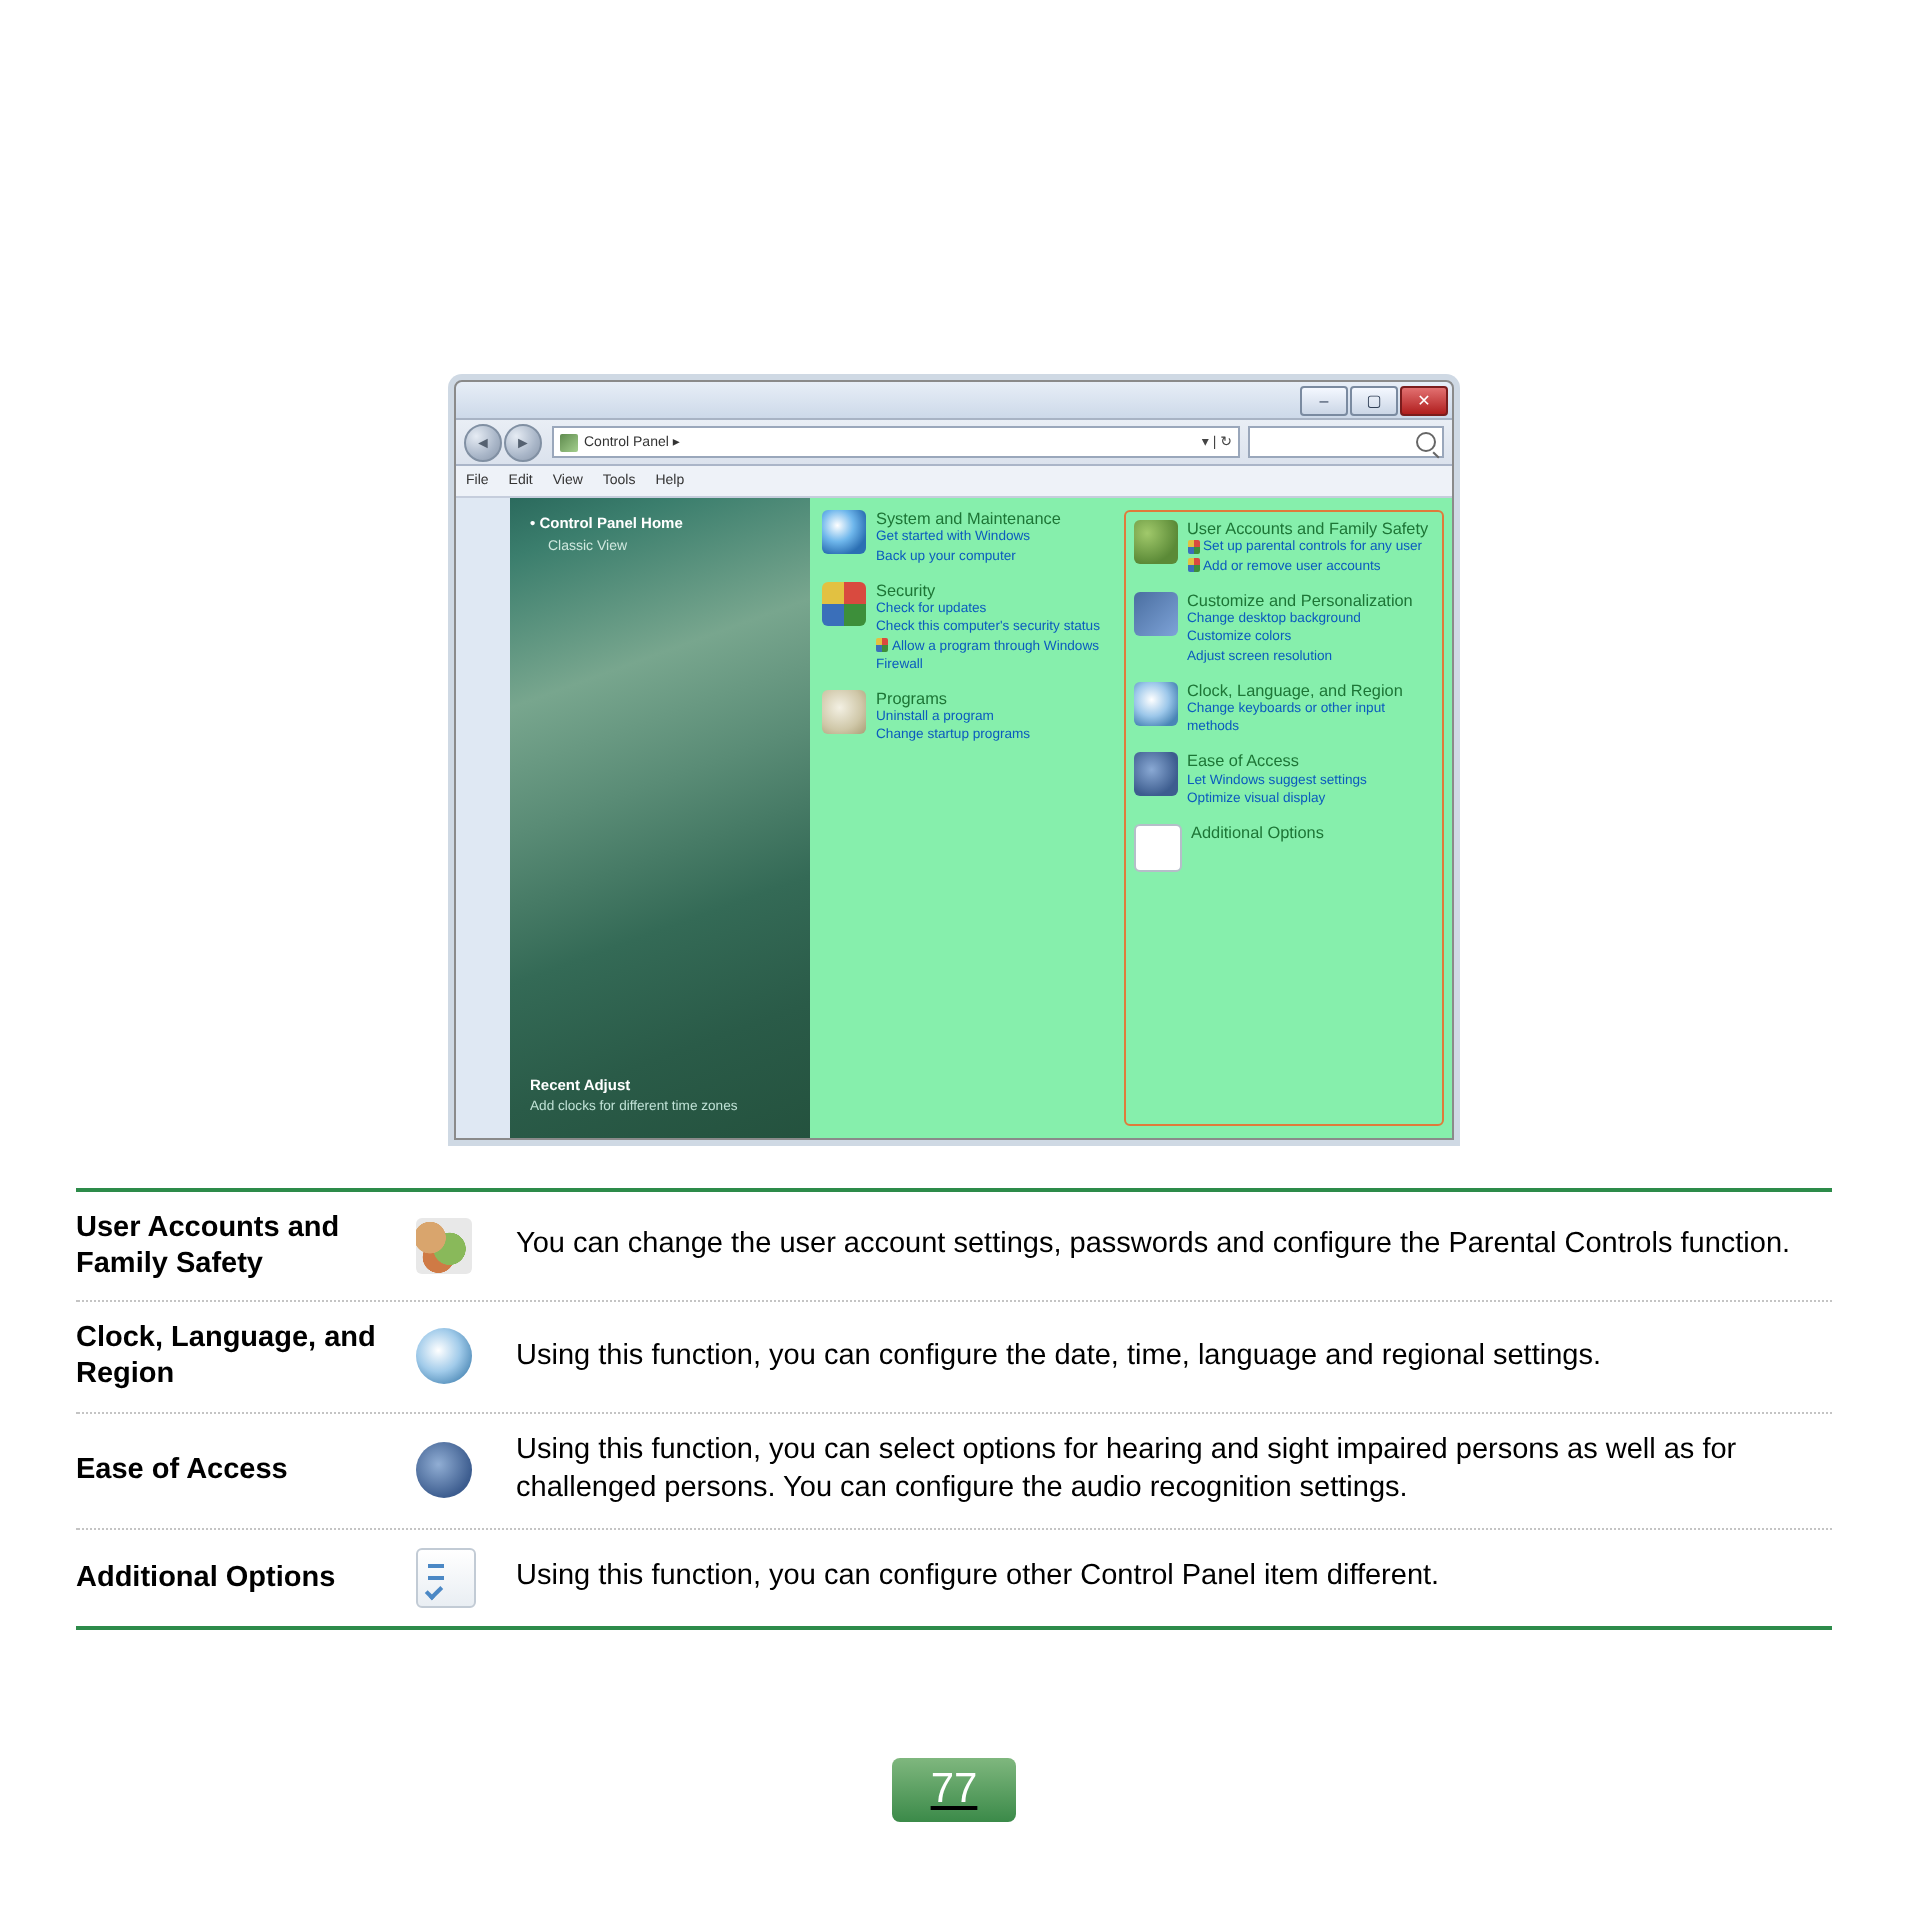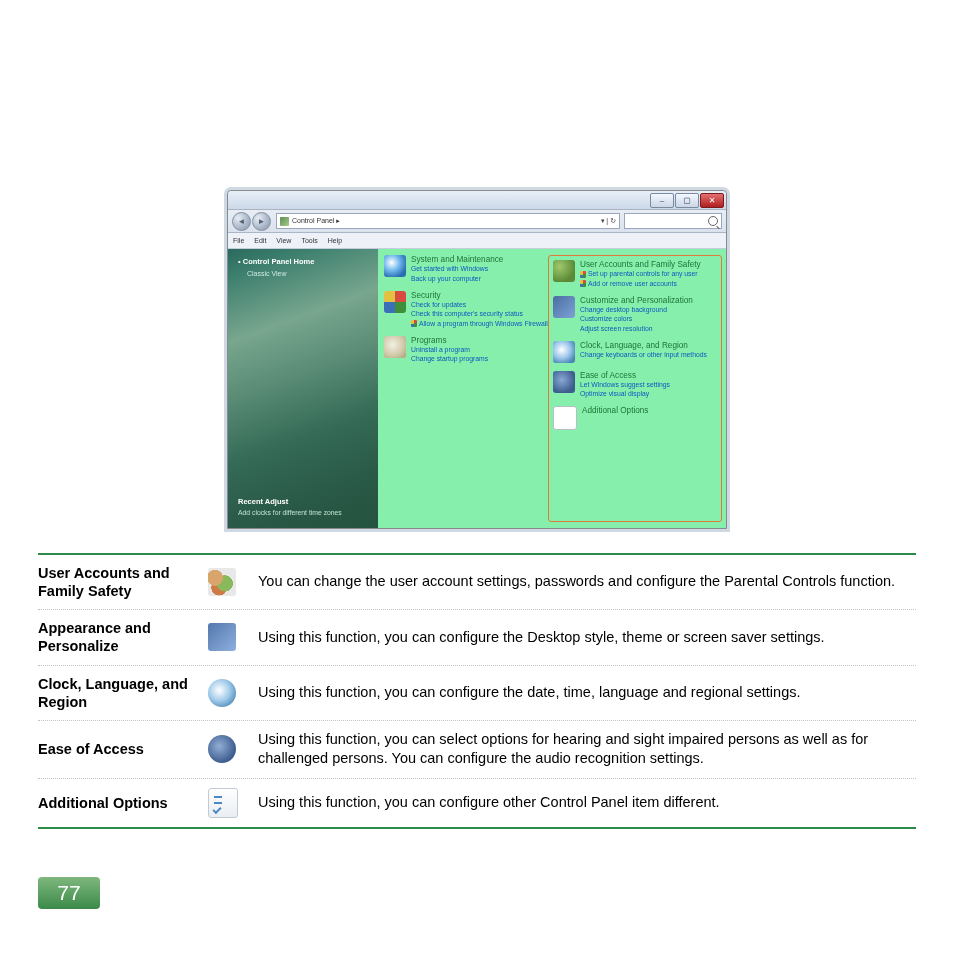--- a/index.html
+++ b/index.html
@@ -15,21 +15,21 @@
   .win-btn.close { background: linear-gradient(#e27070,#b01e1e); color:#fff; border-color:#7a1c1c;}
   .navbar { height: 22px; background: linear-gradient(#e9eef5,#dbe2ed); display:flex; align-items:center; padding: 0 4px; border-bottom:1px solid #aab5c8;}
   .navbtn { width:17px; height:17px; border-radius:50%; background: radial-gradient(circle at 30% 30%, #e6ecf4, #a9b6c8 60%, #8a97aa); border:1px solid #8190a3; margin-right:1px; display:flex; align-items:center; justify-content:center; color:#556170; font-size:8px;}
   .address { flex:1; height:14px; margin: 0 4px; background:#fff; border:1px solid #9aa7bb; display:flex; align-items:center; padding:0 3px; font-size:7px; color:#333;}
   .address .crumb-icon { width:9px; height:9px; background:linear-gradient(135deg,#5f8b4e,#a4cf8e); margin-right:3px; border-radius:1px;}
   .searchbox { width:90px; height:14px; background:#fff; border:1px solid #9aa7bb; display:flex; align-items:center; justify-content:flex-end; padding:0 3px;}
   .searchbox .mag { width:8px; height:8px; border:1px solid #666; border-radius:50%; position:relative;}
   .searchbox .mag::after { content:""; position:absolute; bottom:-3px; right:-3px; width:4px; height:1px; background:#666; transform:rotate(45deg);}
   .menubar { height:15px; background:#eef2f8; border-bottom:1px solid #c5cddc; display:flex; align-items:center; padding:0 5px; font-size:7px; color:#333;}
   .menubar span { margin-right:10px;}
-  .body { display:flex; height:279px;}
+  .body { display:flex; height:320px;padding-left:27px;}
   .sidebar {
     width:130px;
     background: linear-gradient(160deg, #2b6a5d 0%, #3b7e6d 8%, #78a68e 28%, #5a8c76 45%, #346a56 65%, #2a5b48 82%, #24523e 100%);
     color:#fff; padding:8px 10px; position:relative; overflow:hidden;
   }
   .sidebar .home { font-weight:bold; font-size:7.5px; }
   .sidebar .home::before { content:"• "; }
   .sidebar .sub { font-size:7px; color:#cfe8df; margin:4px 0 0 9px;}
   .sidebar .recent { position:absolute; bottom:10px; left:10px; right:10px;}
   .sidebar .recent .h { font-weight:bold; font-size:7.5px; color:#fff; margin-bottom:3px;}
@@ -67,21 +67,21 @@
   .ic2 { border-radius:3px;}
   .ic2.users { background: radial-gradient(circle at 25% 35%, #d9a56d 0 28%, transparent 29%), radial-gradient(circle at 60% 55%, #89b95a 0 35%, transparent 36%), radial-gradient(circle at 40% 70%, #cf7a45 0 30%, transparent 31%), #e8e8e8;}
   .ic2.appear { background: linear-gradient(135deg,#5477ad,#8eb0df);}
   .ic2.clock { background: radial-gradient(circle at 40% 40%, #fff, #a1cbea 45%, #4f8bb8 80%); border-radius:50%;}
   .ic2.ease { background: radial-gradient(circle at 40% 40%, #91aed4, #3d5d8f 70%); border-radius:50%;}
   .ic2.add { background: linear-gradient(#fff,#e9eef3); border:1px solid #c2cbd5; position:relative;}
   .ic2.add::before, .ic2.add::after { content:""; position:absolute; left:5px; right:15px; height:2px; background:#4b88c5; }
   .ic2.add::before { top:7px;} .ic2.add::after { top:13px;}
   .ic2.add .chk { position:absolute; left:4px; top:18px; width:6px; height:3px; border-left:2px solid #4b88c5; border-bottom:2px solid #4b88c5; transform:rotate(-45deg);}
 
-  .page-num-wrap { display:flex; justify-content:flex-start; margin-top:48px;}
+  .page-num-wrap { display:flex; justify-content:center; margin-top:64px;text-decoration:underline;}
   .page-num { width:62px; height:32px; border-radius:4px; background: linear-gradient(#7fb77e,#3b8a49); display:flex; align-items:center; justify-content:center; color:#fff; font-size:21px; font-weight:300;}
 </style>
 </head>
 <body>
 
 <div class="page">
 
   <div class="screenshot-wrap">
     <div class="window">
       <div class="titlebar">
@@ -209,27 +209,20 @@
     <div class="doc-top-line" style="height:0;border-bottom:none;"></div>
     <div id="doc-rows">
         <div class="doc-row">
           <div class="label">User Accounts and Family Safety</div>
           <div class="icon">
             <div class="ic2 users"></div>
           </div>
           <div class="desc">You can change the user account settings, passwords and configure the Parental Controls function.</div>
         </div>
         <div class="doc-row">
-          <div class="label">Appearance and Personalize</div>
-          <div class="icon">
-            <div class="ic2 appear"></div>
-          </div>
-          <div class="desc">Using this function, you can configure the Desktop style, theme or screen saver settings.</div>
-        </div>
-        <div class="doc-row">
           <div class="label">Clock, Language, and Region</div>
           <div class="icon">
             <div class="ic2 clock"></div>
           </div>
           <div class="desc">Using this function, you can configure the date, time, language and regional settings.</div>
         </div>
         <div class="doc-row">
           <div class="label">Ease of Access</div>
           <div class="icon">
             <div class="ic2 ease"></div>

